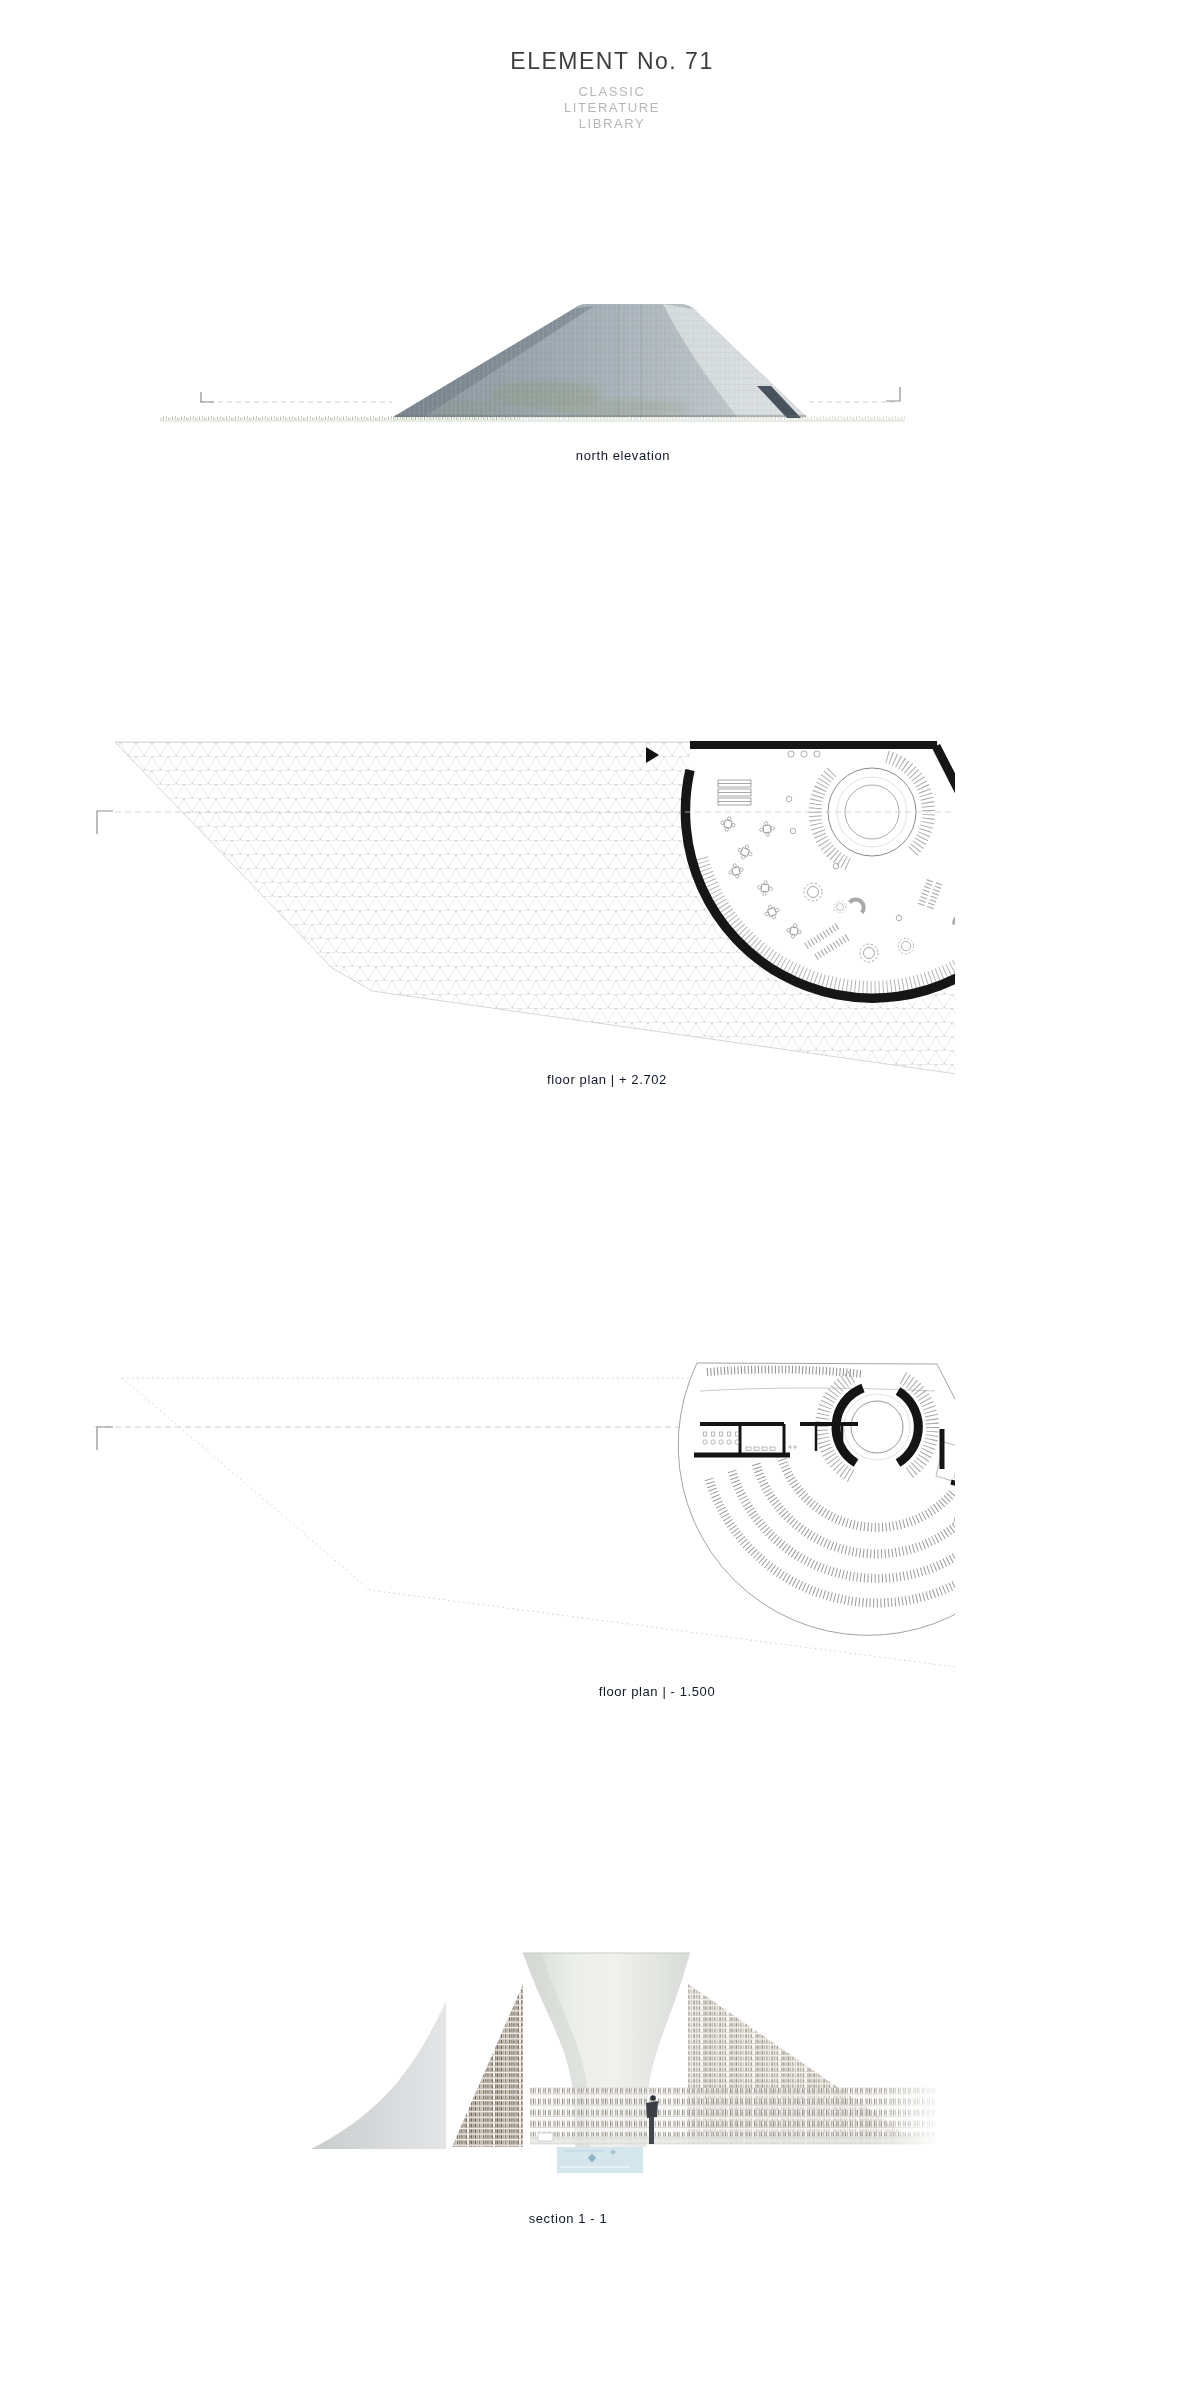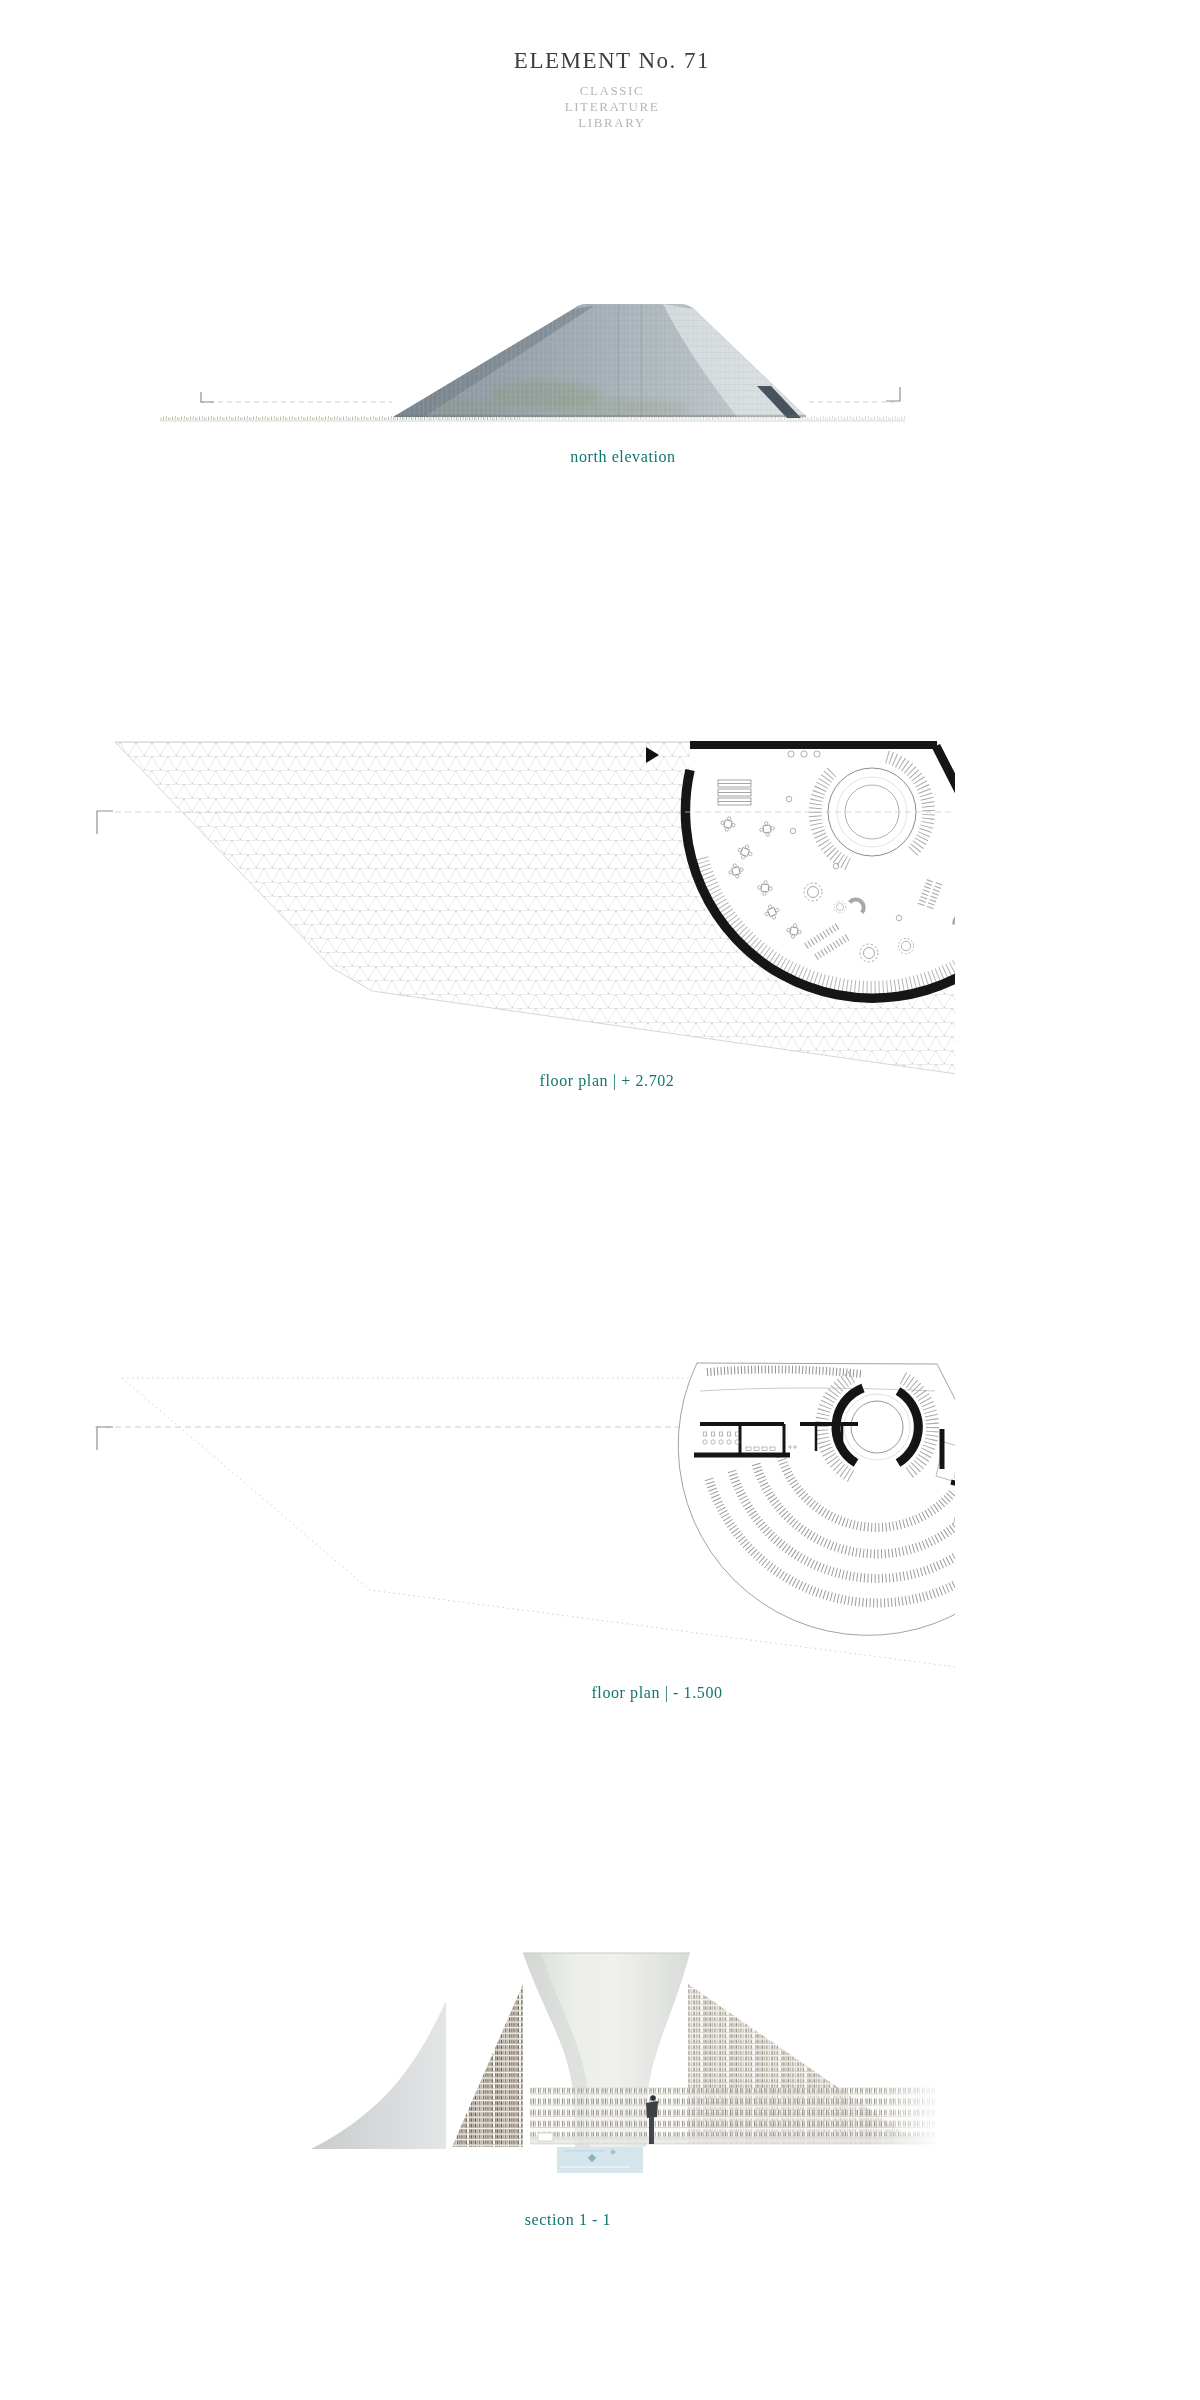--- a/index.html
+++ b/index.html
@@ -1,24 +1,24 @@
 <!DOCTYPE html>
 <html><head>
 <meta charset="utf-8">
 <style>
   html,body{margin:0;padding:0;background:#fff;}
   .board{position:relative;width:955px;height:2400px;background:#ffffff;overflow:hidden;
-         font-family:Liberation Serif, serif;}
+         font-family:Liberation Sans, sans-serif;}
   .hdr{position:absolute;left:612px;top:48px;transform:translateX(-50%);text-align:center;width:600px;}
   .title{font-size:23px;letter-spacing:1.5px;color:#3f3e3a;white-space:nowrap;}
   .subtitle{margin-top:9px;font-size:13px;line-height:16px;letter-spacing:1.6px;color:#b6b6b4;}
   figure{margin:0;position:absolute;left:0;width:1200px;}
   figure svg{display:block;}
-  .cap{position:absolute;transform:translateX(-50%);font-size:16px;letter-spacing:.6px;
-       color:#0f766e;white-space:nowrap;}
+  .cap{position:absolute;transform:translateX(-50%);font-size:13px;letter-spacing:.6px;
+       color:#0f172a;white-space:nowrap;}
 </style>
 </head>
 <body>
 
 <div class="board">
 
   <div class="hdr">
     <div class="title">ELEMENT No. 71</div>
     <div class="subtitle">
       <div>CLASSIC</div>

